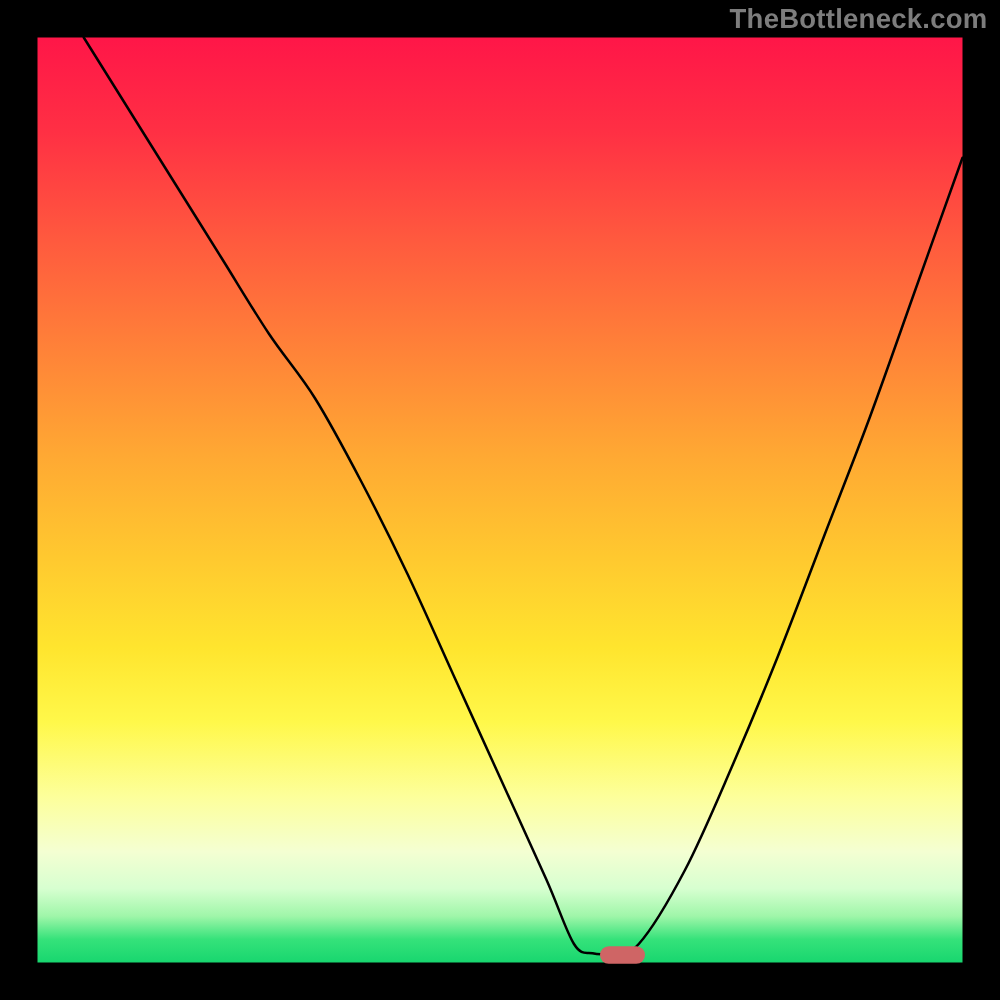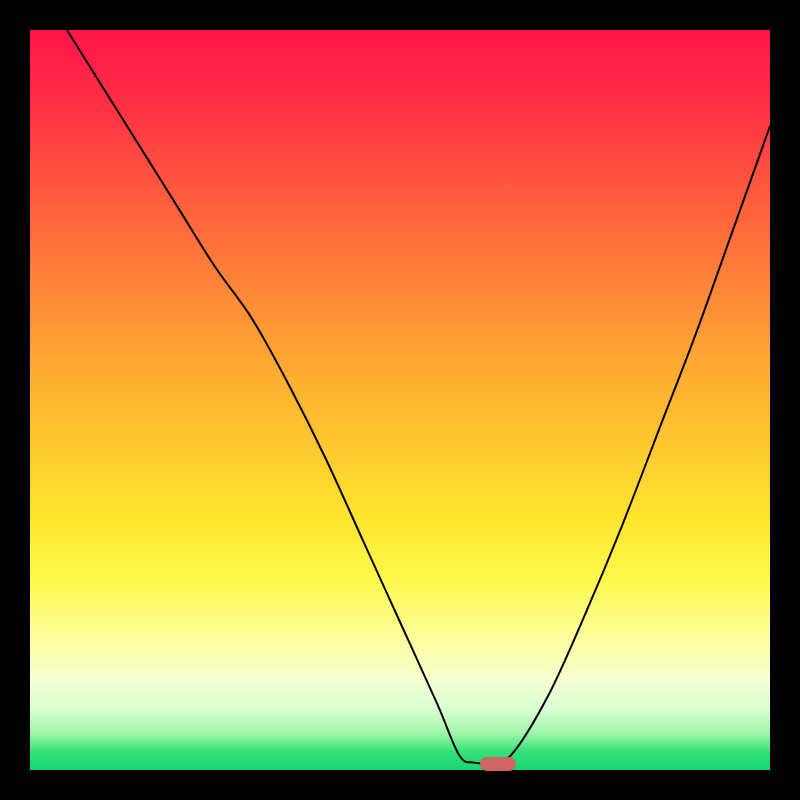--- a/index.html
+++ b/index.html
@@ -67,20 +67,21 @@
     height: 14px;
     background: #cf6565;
     border-radius: 7px;
   }
 </style>
 </head>
 <body>
 
 <div class="frame">
 
+  <div class="watermark">TheBottleneck.com</div>
 
   <div class="plot">
 
     <svg class="curve" viewBox="0 0 740 740" preserveAspectRatio="none">
       <path id="curvePath" fill="none" stroke="#000000" stroke-width="2" stroke-linecap="round" stroke-linejoin="round" d="M 37.0 0.0 C 43.2 9.9, 61.7 39.5, 74.0 59.2 C 86.3 78.9, 98.7 98.7, 111.0 118.4 C 123.3 138.1, 135.7 157.9, 148.0 177.6 C 160.3 197.3, 172.7 218.3, 185.0 236.8 C 197.3 255.3, 209.7 268.9, 222.0 288.6 C 234.3 308.3, 246.7 331.8, 259.0 355.2 C 271.3 378.6, 283.7 403.3, 296.0 429.2 C 308.3 455.1, 320.7 483.5, 333.0 510.6 C 345.3 537.7, 357.7 564.9, 370.0 592.0 C 382.3 619.1, 397.1 651.2, 407.0 673.4 C 416.9 695.6, 423.0 715.3, 429.2 725.2 C 435.4 735.1, 439.1 731.4, 444.0 732.6 C 448.9 733.8, 452.6 733.8, 458.8 732.6 C 465.0 731.4, 471.1 736.3, 481.0 725.2 C 490.9 714.1, 505.7 689.4, 518.0 666.0 C 530.3 642.6, 542.7 613.0, 555.0 584.6 C 567.3 556.2, 579.7 526.6, 592.0 495.8 C 604.3 465.0, 616.7 431.7, 629.0 399.6 C 641.3 367.5, 653.7 336.7, 666.0 303.4 C 678.3 270.1, 690.7 234.3, 703.0 199.8 C 715.3 165.3, 733.8 113.5, 740.0 96.2"></path>
     </svg>
 
     <div id="marker" class="marker" style="left: 450px; top: 727px; width: 36px; height: 14px; background: rgb(207, 101, 101);"></div>
   </div>
 

